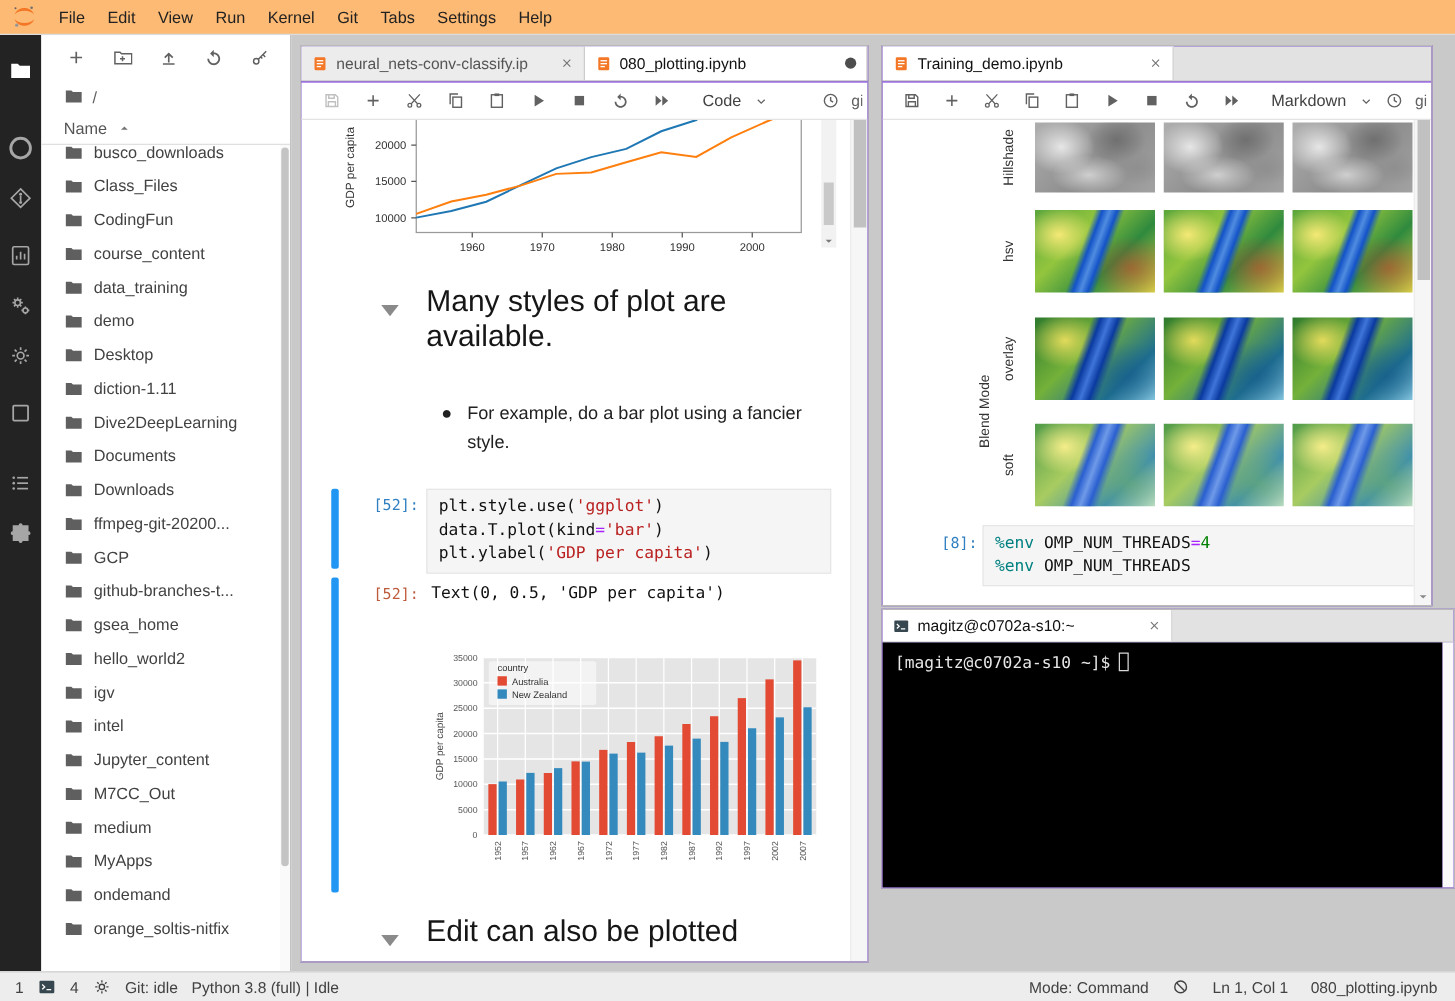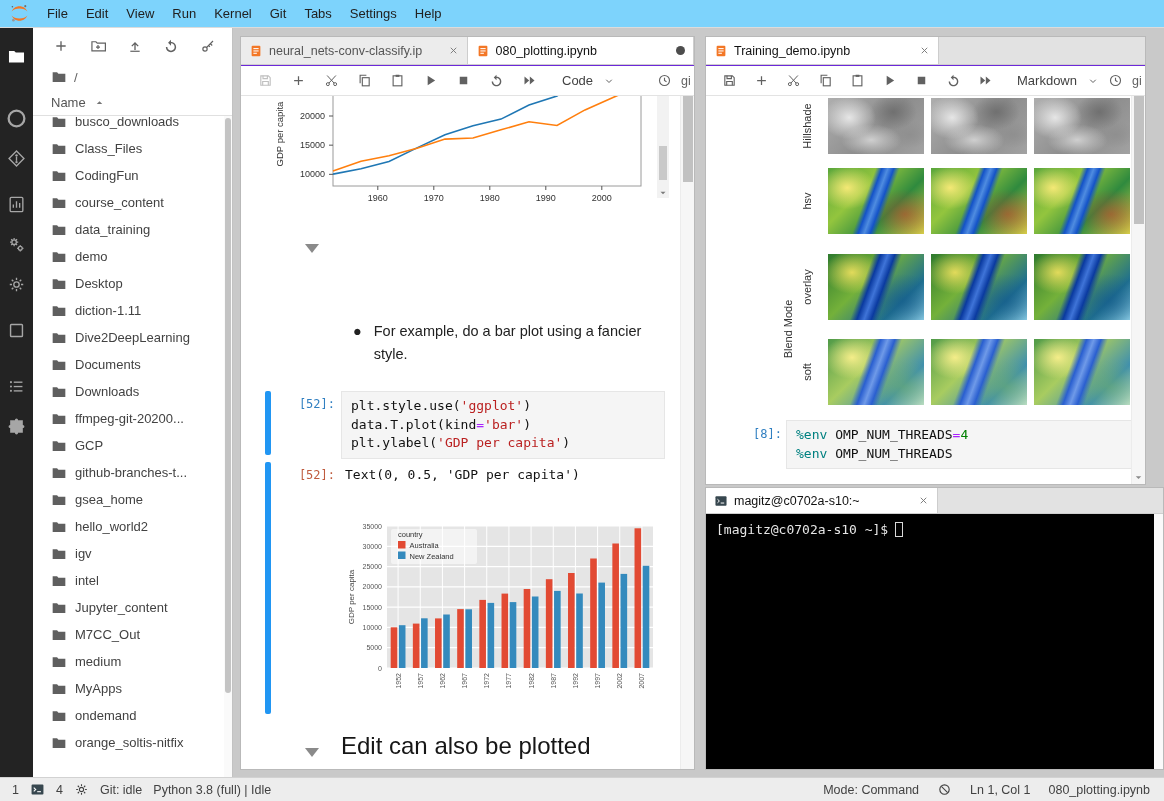--- a/index.html
+++ b/index.html
@@ -3,21 +3,21 @@
 <meta charset="utf-8">
 <style>
   * { box-sizing: border-box; }
   html,body { margin:0; padding:0; background:#9e9e9e; }
   .app { position:relative; width:1164px; height:801px; overflow:hidden;
          background:#c9c9c9; font-family:"Liberation Sans",sans-serif; -webkit-font-smoothing:antialiased; }
   .icon { display:inline-flex; align-items:center; justify-content:center; }
   .icon svg { display:block; }
 
   
-  .menubar { position:absolute; top:0; left:0; right:0; height:28px; background:#7dd3fc;
+  .menubar { position:absolute; top:0; left:0; right:0; height:28px; background:#fdba74;
              border-bottom:1px solid #dcdcdc; display:flex; align-items:center; padding-left:6px; z-index:10; }
   .menubar .logo svg { width:21px; height:21px; margin:0 8px 0 3px; }
   .menu-item { padding:0 9px; font-size:13px; color:#212121; line-height:28px; cursor:default; }
 
   
   .activity-bar { position:absolute; left:0; top:28px; bottom:24px; width:33px; background:#232323;
                   display:flex; flex-direction:column; align-items:center; padding-top:8px; }
   .act-icon { width:33px; height:40px; display:flex; align-items:center; justify-content:center; color:#a6a6a6; }
   .act-icon svg { width:19px; height:19px; }
   .act-icon.active { color:#ffffff; }
@@ -45,21 +45,21 @@
   .fb-item { height:27px; display:flex; align-items:center; gap:8px; padding-left:18px;
              font-size:13px; color:#424242; white-space:nowrap; }
   .fb-item .icon svg { width:16px; height:16px; color:#5f5f5f; }
   .fb-scrollbar { position:absolute; right:0; top:88px; bottom:0; width:8px; background:#fafafa; }
   .fb-scrollbar .thumb { position:absolute; top:2px; right:1px; width:6px; height:575px; background:#c4c4c4; border-radius:3px; }
 
   
   .nb-panel { position:absolute; background:#6d28d9; border:1px solid #b9b9b9; overflow:hidden; }
   #nb-left { left:240px; top:36px; width:455px; height:734px; }
   #nb-right { left:705px; top:36px; width:441px; height:449px; }
-  #terminal-panel { left:705px; top:487px; width:459px; height:283px; }
+  #terminal-panel { left:705px; top:487px; width:459px; height:224px; }
 
   .tabbar { height:28px; background:#e2e2e2; display:flex; border-bottom:1px solid #cfcfcf; }
   .tab { display:flex; align-items:center; gap:6px; padding:0 8px; font-size:12.5px; color:#555;
          background:#ececec; border-right:1px solid #cdcdcd; min-width:0; }
   #left-tabbar .tab { flex:1 1 50%; }
   .tab.active { background:#fff; color:#111; }
   .tab .icon svg { width:14px; height:14px; }
   .tab .label { overflow:hidden; white-space:nowrap; flex:1 1 auto; }
   .tab .close { color:#757575; flex:0 0 auto; }
   .tab .close svg { width:11px; height:11px; }
@@ -637,20 +637,21 @@
           </svg></div>
       <div id="mini-scroll">
         <div class="thumb"></div>
         <span class="arrow icon">
             <svg viewBox="0 0 24 24" fill="currentColor">
               <path d="M6 9l6 6 6-6z"></path>
             </svg>
           </span>
       </div>
       <div class="collapse-tri" id="md-tri-1"></div>
+      <div class="md-h" id="md-heading-1">Many styles of plot are available.</div>
       <div class="md-bullet">
         <span class="bdot">●</span>
         <span>For example, do a bar plot using a fancier style.</span>
       </div>
       <div class="cell-prompt in-prompt" id="left-in-prompt">[52]:</div>
       <div class="collapser" id="collapser-in"></div>
       <div class="code-box" id="left-code"><div class="code-line"><span class="tok-pl">plt.style.use(</span><span class="tok-st">'ggplot'</span><span class="tok-pl">)</span></div><div class="code-line"><span class="tok-pl">data.T.plot(kind</span><span class="tok-op">=</span><span class="tok-st">'bar'</span><span class="tok-pl">)</span></div><div class="code-line"><span class="tok-pl">plt.ylabel(</span><span class="tok-st">'GDP per capita'</span><span class="tok-pl">)</span></div></div>
       <div class="collapser" id="collapser-out"></div>
       <div class="cell-prompt out-prompt" id="left-out-prompt">[52]:</div>
       <div class="out-text" id="left-out-text">Text(0, 0.5, 'GDP per capita')</div>

